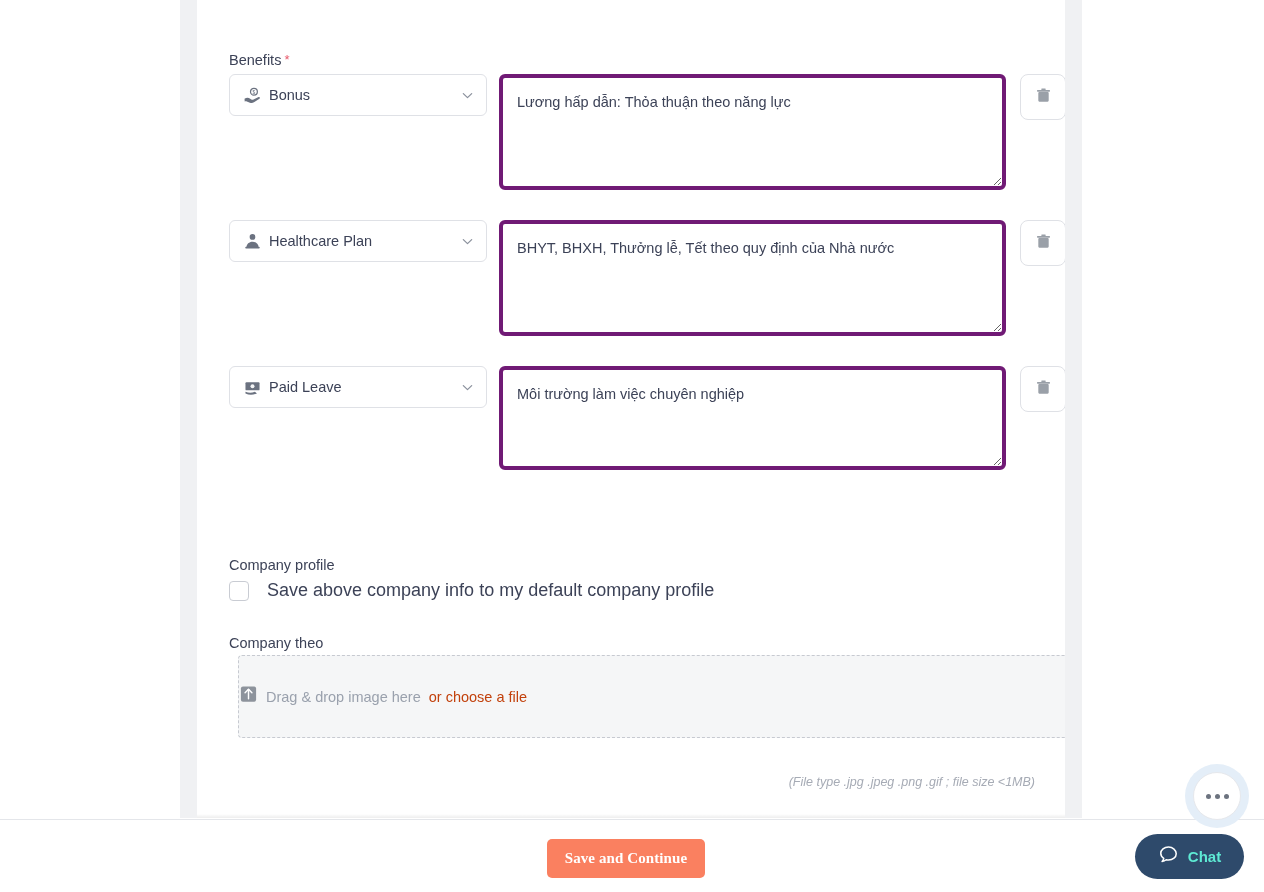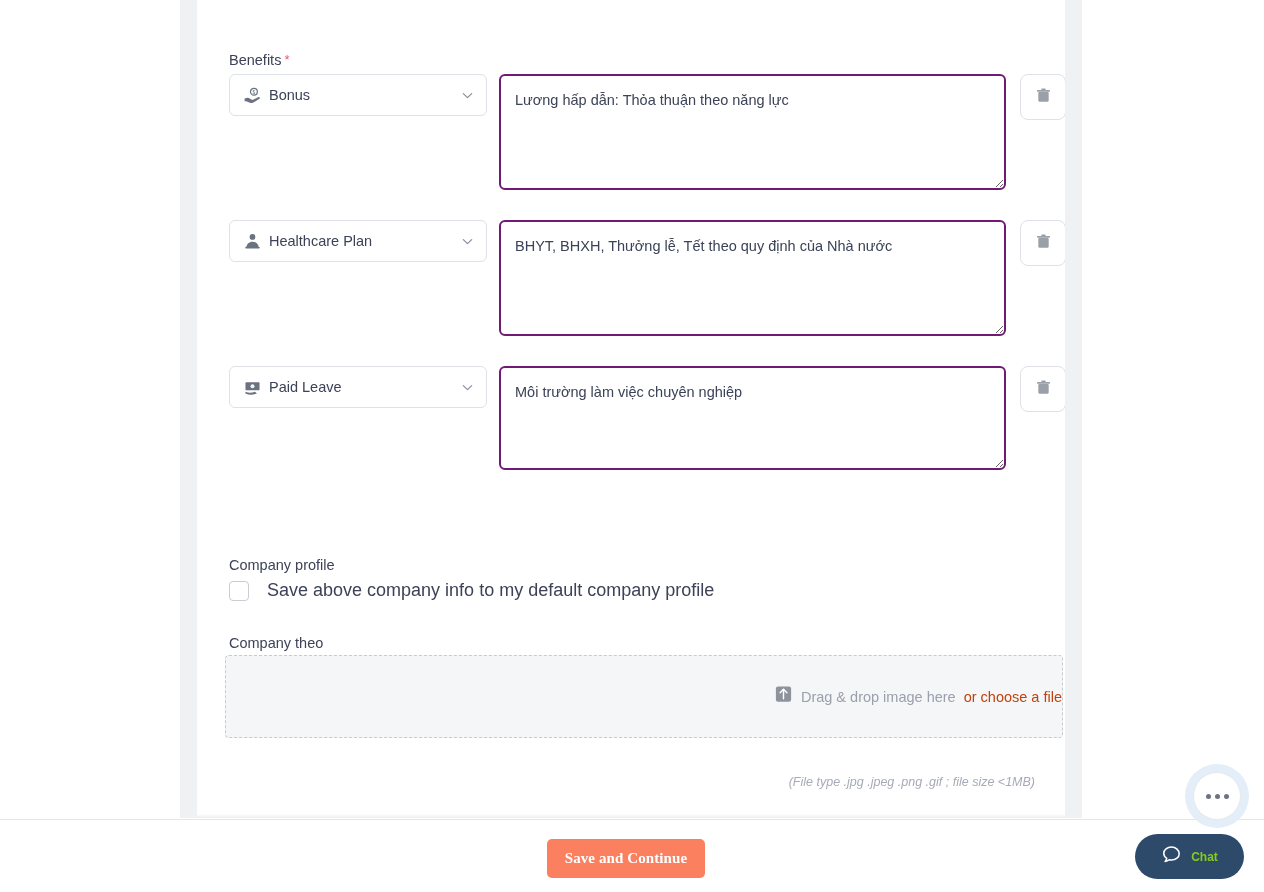--- a/index.html
+++ b/index.html
@@ -121,21 +121,21 @@
     display: flex;
     align-items: center;
     justify-content: center;
   }
 
   .benefit-textarea {
     position: absolute;
     top: 0;
     left: 270px;
     width: 507px;
-    border: 2px solid #701a75;
+    border: 4px solid #701a75;
     border-radius: 6px;
     background: #ffffff;
     font-family: "Liberation Sans", sans-serif;
     font-size: 14.5px;
     color: #3c4257;
     line-height: 20px;
     padding: 14px 14px;
     resize: vertical;
     outline: none;
   }
@@ -174,29 +174,29 @@
   }
   .checkbox-label {
     margin-left: 18px;
     font-size: 18px;
     color: #3c4257;
   }
 
   
   .dropzone {
     position: absolute;
-    left: 12px;
+    left: 25px;
     width: 838px;
     height: 83px;
     border: 1.5px dashed #c7cad1;
     border-radius: 4px;
     background: #f5f6f7;
     display: flex;
     align-items: center;
-    justify-content: flex-end;
+    justify-content: flex-start;
     cursor: pointer;
   }
   .dz-inner {
     display: flex;
     align-items: center;
     gap: 8px;
   }
   .dz-text {
     font-size: 14.5px;
     color: #9aa1ad;
@@ -279,22 +279,22 @@
     height: 45px;
     border-radius: 23px;
     background: #2e4a6b;
     display: flex;
     align-items: center;
     justify-content: center;
     gap: 9px;
     cursor: pointer;
   }
   .chat-pill-label {
-    color: #84cc16;
-    font-size: 12px;
+    color: #5eead4;
+    font-size: 15px;
     font-weight: bold;
   }
 </style>
 </head>
 <body>
 
 <div id="page">
 
   <div class="gutter left"></div>
   <div class="gutter right"></div>

